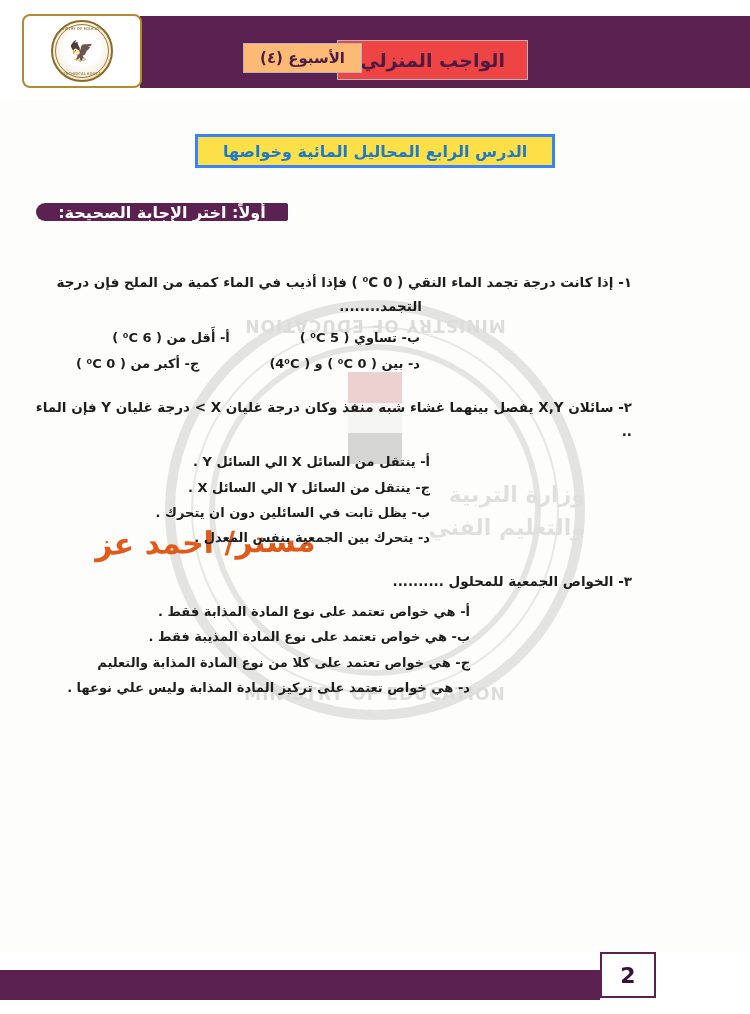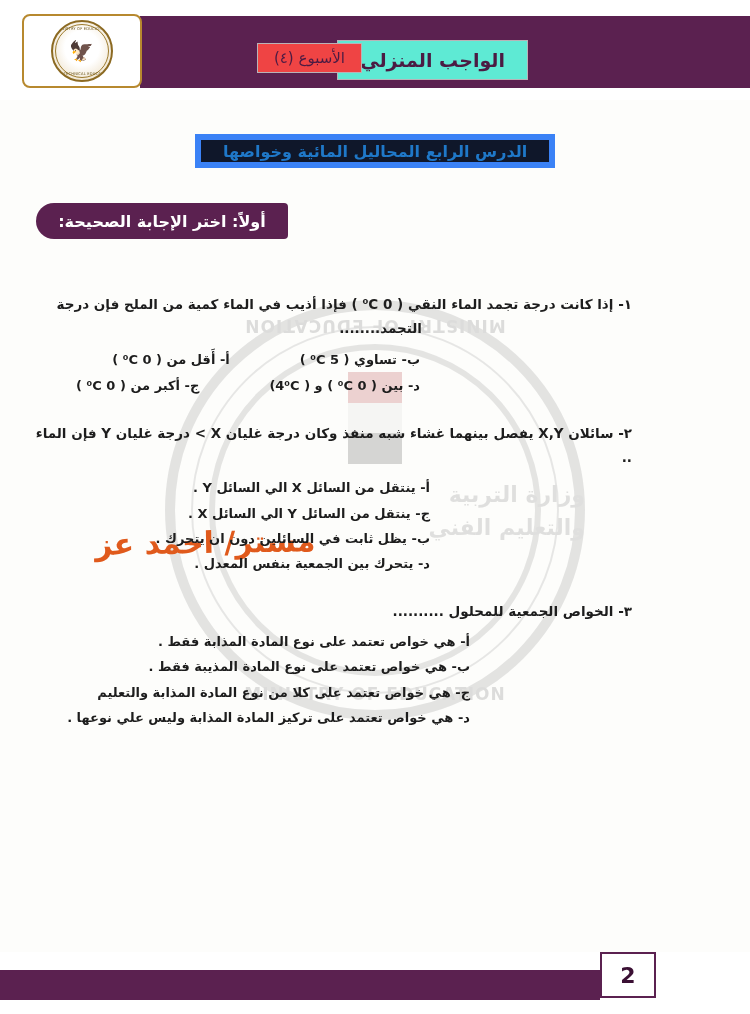--- a/index.html
+++ b/index.html
@@ -57,50 +57,50 @@
     position:absolute; left:0; right:0; text-align:center;
     font-size:3.6px; color:#6b5418; letter-spacing:.2px;
     transform:scaleY(1.1);
   }
   .logo-circle .arc-top { top:5px; }
   .logo-circle .arc-bottom { bottom:4px; }
 
   .title-main {
     position:absolute; right:222px; top:40px;
     min-width:154px;
-    background:#5eead4; color:#4b1b43;
+    background:#ef4444; color:#4b1b43;
     border:1px solid #b9b3b7;
     padding:8px 22px;
     font-size:19px; font-weight:bold;
     text-align:center;
   }
   .title-week {
     position:absolute; right:388px; top:43px;
-    background:#ef4444; color:#4b1b43;
+    background:#fdba74; color:#4b1b43;
     border:1px solid #b9b3b7;
     padding:5px 16px;
-    font-size:15px; font-weight:normal;
+    font-size:15px; font-weight:bold;
     text-align:center;
   }
 
   
   .lesson-title {
     position:absolute; right:195px; top:134px;
     width:360px; height:34px;
-    background:#0f172a;
-    border:6px solid #3b82f6;
+    background:#fde047;
+    border:3px solid #3b82f6;
     color:#1f78c8;
     font-size:16px; font-weight:bold;
     display:flex; align-items:center; justify-content:center;
   }
 
   
   .section-header {
     position:absolute; right:462px; top:203px;
-    width:252px; height:36px;
+    width:252px; height:18px;
     background:#5b2150;
     border-radius:18px 4px 4px 18px;
     color:#ffffff;
     font-size:16px; font-weight:bold;
     display:flex; align-items:center; justify-content:center;
   }
 
   
   .watermark {
     position:absolute; left:50%; top:300px;
@@ -153,21 +153,20 @@
   
   .content {
     position:absolute; right:30px; left:30px; top:270px;
     color:#1d1d1d;
   }
   .q-block { margin-bottom:18px; position:relative; }
   .q-stem {
     font-size:13.5px; font-weight:bold; line-height:1.8;
     text-align:right;
     padding-right:88px;
-    margin-top:22px;
   }
   .q-stem-2 {
     display:block;
     text-align:right;
     padding-right:210px;
   }
   .q-opts { margin-top:6px; }
   .q-opts .row {
     display:flex; justify-content:flex-start; gap:70px;
     font-size:13px; font-weight:bold; line-height:2;
@@ -260,21 +259,21 @@
         <span class="q-stem-2">التجمد........</span>
       </div>
       <div class="q-opts">
         <div class="row">
           <span>
             <span>ب-</span>
             <span>تساوي ( 5 ⁰C )</span>
           </span>
           <span>
             <span>أ-</span>
-            <span>أَقل من ( 0 ⁰C )</span>
+            <span>أَقل من ( 6 ⁰C )</span>
           </span>
         </div>
         <div class="row">
           <span>
             <span>د-</span>
             <span>بين ( 0 ⁰C ) و ( 4⁰C)</span>
           </span>
           <span>
             <span>ج-</span>
             <span>أكبر من ( 0 ⁰C )</span>

